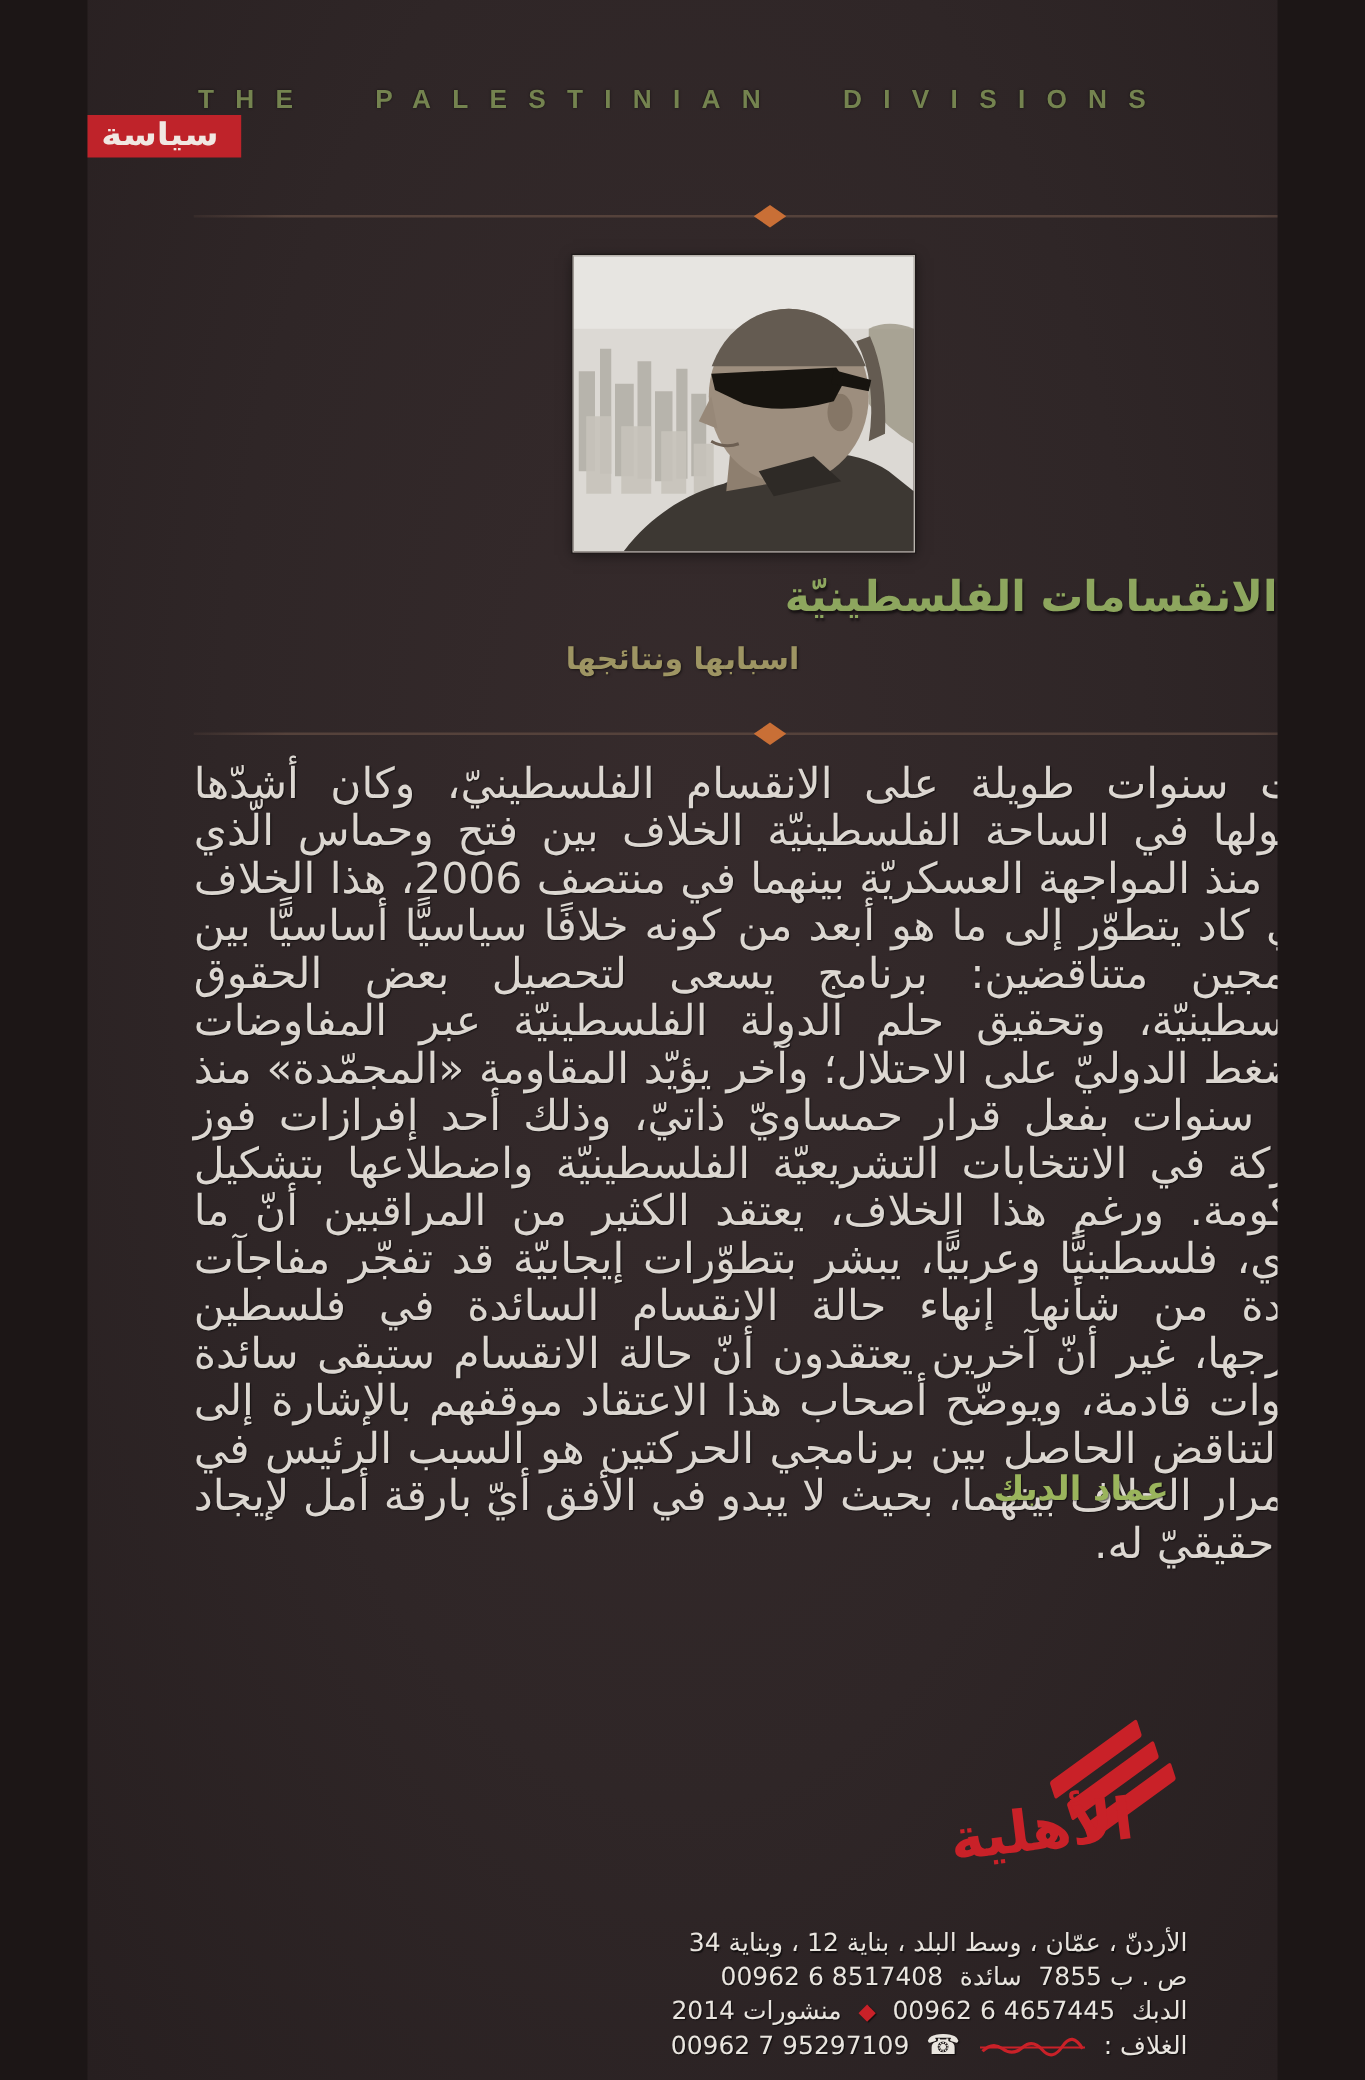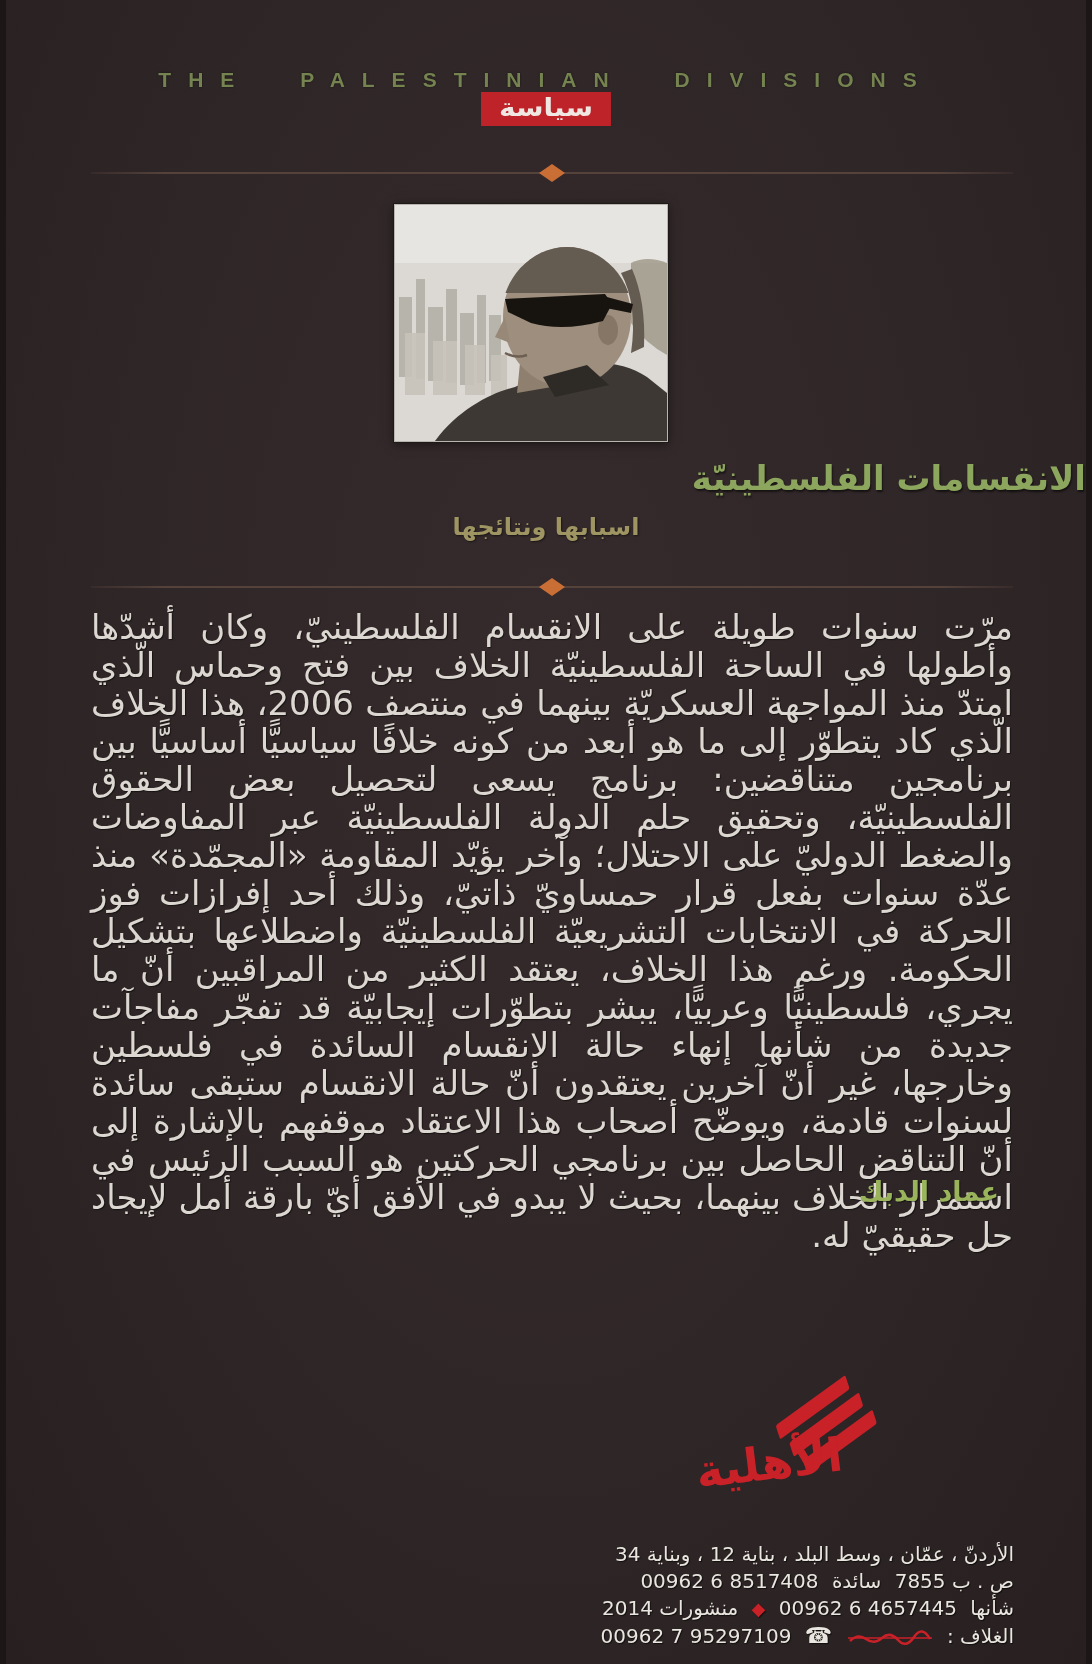--- a/index.html
+++ b/index.html
@@ -1,38 +1,38 @@
 <!DOCTYPE html>
 <html lang="ar"><head>
 <meta charset="utf-8">
 <style>
   html,body{margin:0;padding:0;background:#1c1616;}
   .page{
     position:relative;
-    width:1080px;height:1664px;
+    width:952px;height:1664px;
     margin:0 auto;
     background:
       radial-gradient(ellipse at 50% 40%, #362b2c 0%, #2f2627 55%, #271f20 100%);
     overflow:hidden;
     font-family:"DejaVu Sans", sans-serif;
     color:#dcd7d1;
   }
   
   .series-title{
     position:absolute;top:68px;left:0;right:0;
     text-align:center;
     font-family:"Liberation Sans", sans-serif;
     font-size:21px;font-weight:bold;
     letter-spacing:17px;word-spacing:26px;
     color:#74834f;
     text-shadow:0 0 2px rgba(0,0,0,.6);
     white-space:nowrap;
   }
   
-  .badge-wrap{position:absolute;top:92px;left:0;right:0;display:flex;justify-content:center;}
+  .badge-wrap{position:absolute;top:92px;left:0;right:0;display:flex;}
   .badge{
     background:#bf232a;
     color:#f1e7e2;
     font-size:25px;font-weight:bold;
     line-height:30px;
     padding:1px 16px 3px 16px;
     letter-spacing:3px;
     transform:scaleX(1.12);
   }
   
@@ -225,21 +225,21 @@
   <div class="addr">
     <span class="row">
       <span>الأردنّ ، عمّان ، وسط البلد ، بناية 12 ، وبناية 34</span>
     </span>
     <span class="row">
       <span>ص . ب 7855</span>
       <span>سائدة</span>
       <span class="num" dir="ltr">00962 6 8517408</span>
     </span>
     <span class="row">
-      <span>شأنها</span>
+      <span>الدبك</span>
       <span class="num" dir="ltr">00962 6 4657445</span>
       <span class="diamond">◆</span>
       <span>منشورات 2014</span>
     </span>
     <span class="row">
       <span>الغلاف :</span>
       <svg class="scribble-svg" width="88" height="18" viewBox="0 0 88 18">
         <path d="M4,12 Q12,4 20,10 T36,9 T52,11 T68,8 T84,10" stroke="#c92128" stroke-width="2.5" fill="none"></path>
         <line x1="2" y1="9" x2="86" y2="9" stroke="#c92128" stroke-width="1.5"></line>
       </svg>

